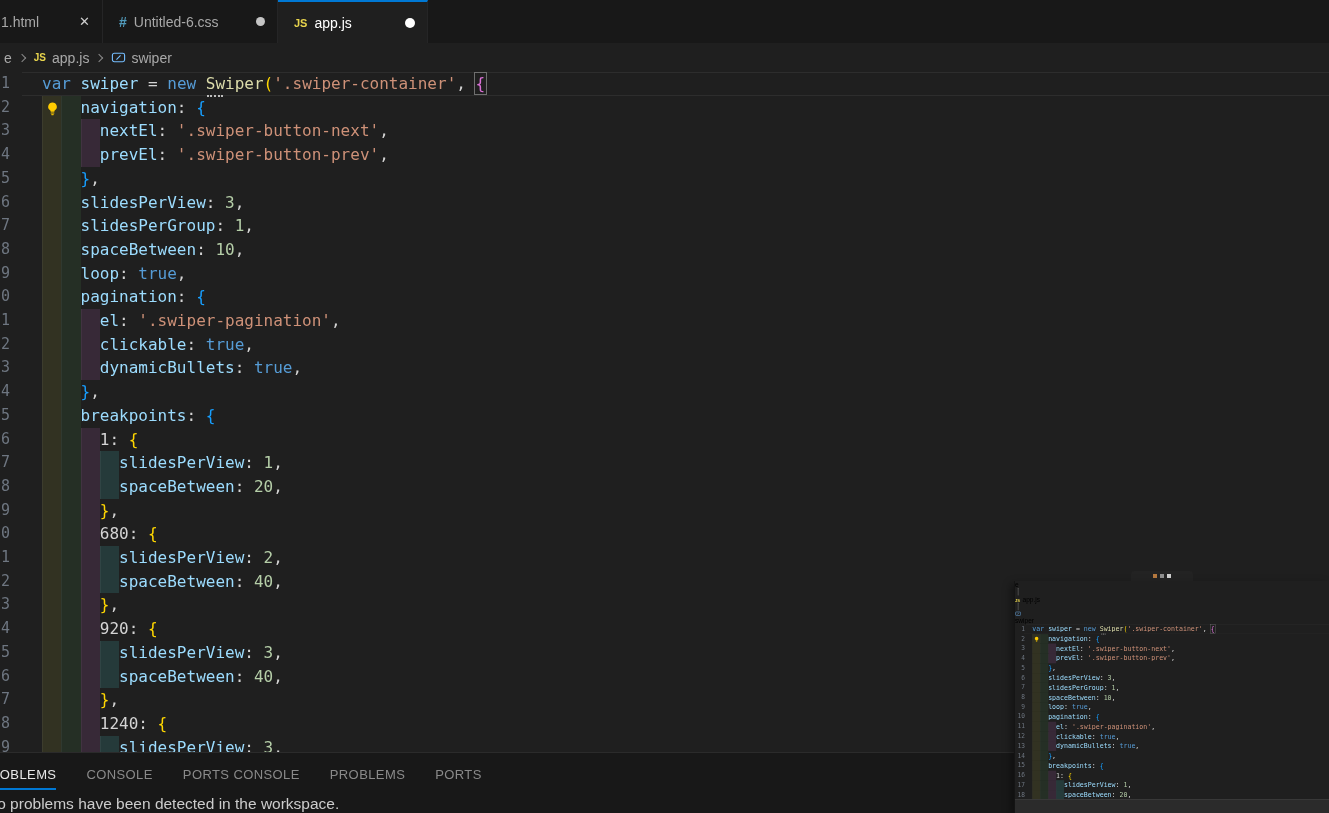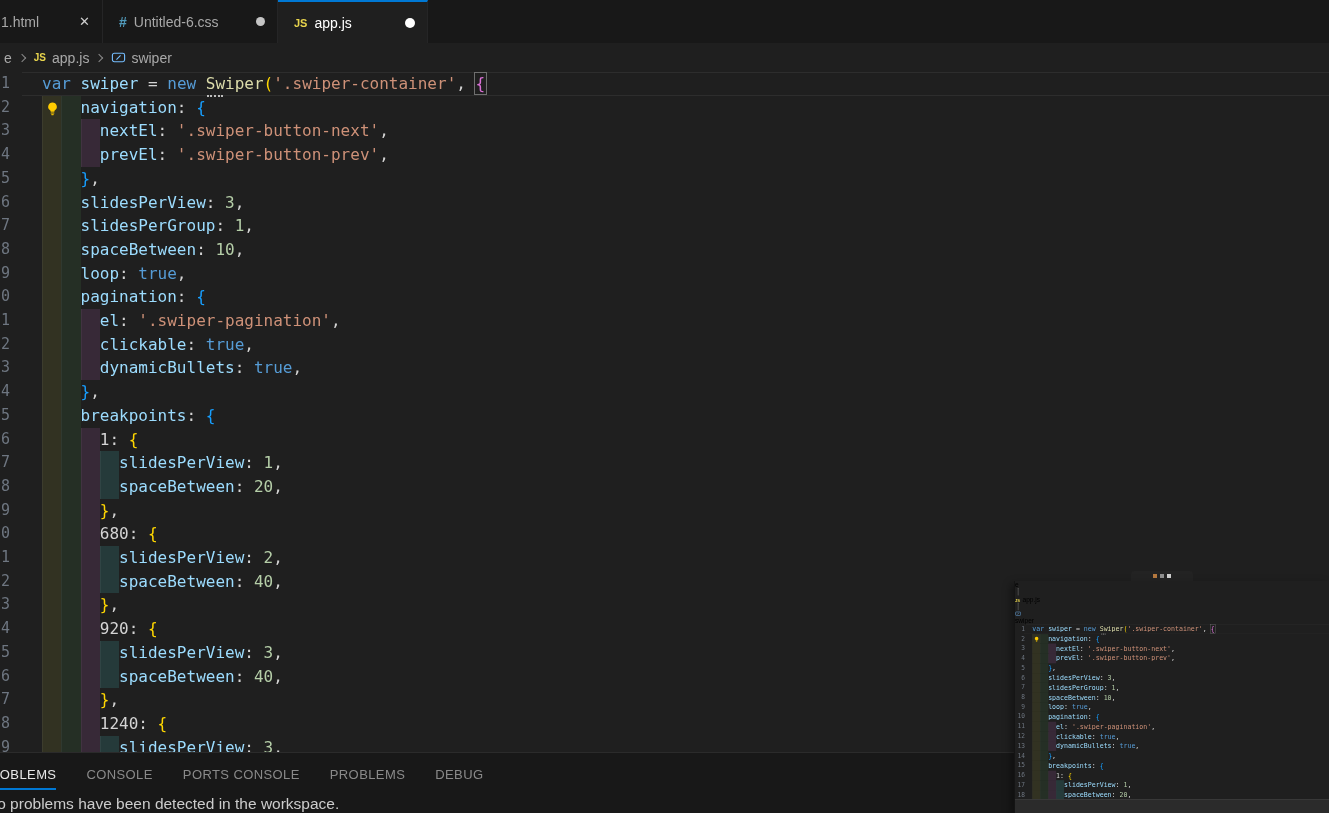--- a/index.html
+++ b/index.html
@@ -172,21 +172,21 @@
       <div class="line"><span class="tint" style="left: 42px; background: rgba(255, 255, 64, 0.086);"></span><span class="tint" style="left: 61.2656px; background: rgba(127, 255, 127, 0.075);"></span><span class="tint" style="left: 80.5312px; background: rgba(255, 127, 255, 0.11);"></span><span class="ln">28</span><span class="code"><span class="tk-p">      </span><span class="tk-numkey">1240</span><span class="tk-p">: </span><span class="tk-b1">{</span></span></div>
       <div class="line"><span class="tint" style="left: 42px; background: rgba(255, 255, 64, 0.086);"></span><span class="tint" style="left: 61.2656px; background: rgba(127, 255, 127, 0.075);"></span><span class="tint" style="left: 80.5312px; background: rgba(255, 127, 255, 0.11);"></span><span class="tint" style="left: 99.7968px; background: rgba(79, 236, 236, 0.13);"></span><span class="ln">29</span><span class="code"><span class="tk-p">        </span><span class="tk-prop">slidesPerView</span><span class="tk-p">: </span><span class="tk-num">3</span><span class="tk-p">,</span></span></div>
     </div>
 
   <div id="panel">
     <div id="panel-tabs">
         <span class="ptab active">PROBLEMS</span>
         <span class="ptab">CONSOLE</span>
         <span class="ptab">PORTS CONSOLE</span>
         <span class="ptab">PROBLEMS</span>
-        <span class="ptab">DEBUG</span>
+        <span class="ptab">PORTS</span>
       </div>
   </div>
   <input id="filter-input" placeholder="Filter (e.g. text, **/*.ts, !**/node_modules/**)" style="">
   <div id="panel-msg">No problems have been detected in the workspace.</div>
 
   <div id="pip">
     <div id="pip-bump">
       <i style="background:#b5793f"></i>
       <i style="background:#8f8f8f"></i>
       <i style="background:#cfcfcf"></i>

